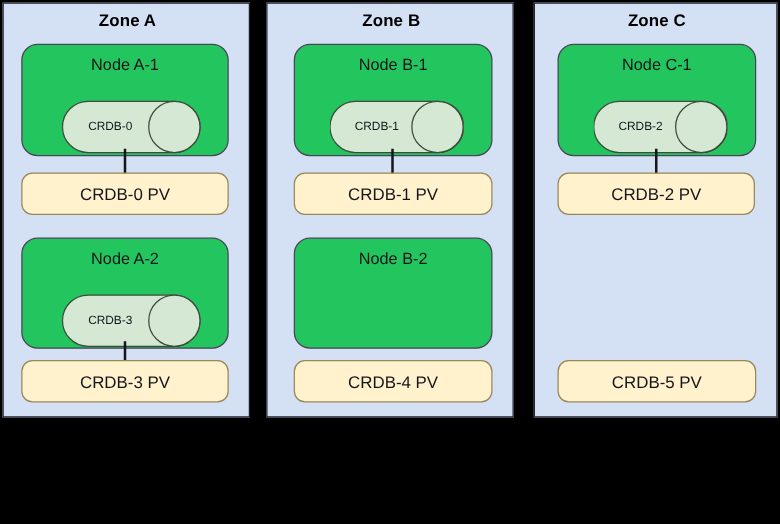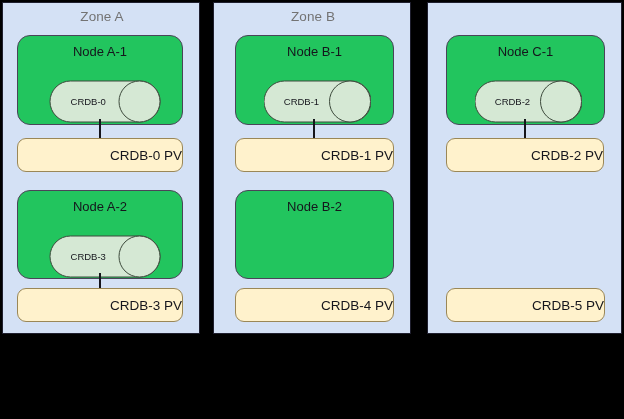--- a/index.html
+++ b/index.html
@@ -16,22 +16,23 @@
     position:absolute;
     background:#d4e1f5;
     border:1px solid #1f1f2e;
     box-sizing:border-box;
   }
   .zone-title{
     position:absolute;
     left:2px;right:0;top:6px;
     text-align:center;
     font-size:13.5px;
-    color:#737373;
+    color:#000000;
     letter-spacing:.1px;
+    font-weight:bold;
   }
 
   .node{
     position:absolute;
     background:#22c55e;
     border:1px solid #4a4458;
     border-radius:13px;
     box-sizing:border-box;
   }
   .node-title{
@@ -41,21 +42,21 @@
     font-size:13px;
     color:#15151c;
   }
 
   .pv{
     position:absolute;
     background:#fff2cc;
     border:1px solid #9a8757;
     border-radius:9px;
     box-sizing:border-box;
-    display:flex;align-items:center;justify-content:flex-end;
+    display:flex;align-items:center;justify-content:center;
   }
   .pv-label{font-size:13.5px;color:#15151c;}
 
   
   .cyl{position:absolute;}
   .cyl svg{display:block;}
   .cyl-label{
     position:absolute;
     left:0; top:0; width:100%; height:100%;
     display:flex;align-items:center;
@@ -135,20 +136,21 @@
     <div class="node" style="left:21px;top:187px;width:159px;height:89px;">
       <div class="node-title">Node B-2</div>
     </div>
 
     <div class="pv" style="left:21px;top:285px;width:159px;height:34px;">
       <span class="pv-label">CRDB-4 PV</span>
     </div>
   </div>
 
   <div class="zone" style="left:427px;top:2px;width:195px;height:332px;">
+    <div class="zone-title">Zone C</div>
 
     <div class="node" style="left:18px;top:32px;width:159px;height:90px;">
       <div class="node-title">Node C-1</div>
       <div class="cyl" style="left:28px;top:44px;width:107px;height:43px;">
         <svg width="107" height="43" viewBox="0 0 107 43">
           <path d="M20.5,1 H86.5 A20.5,20.5 0 0 1 86.5,42 H20.5 A20.5,20.5 0 0 1 20.5,1 Z" fill="#d5e8d4" stroke="#3d4a3c" stroke-width="1"></path>
           <ellipse cx="86" cy="21.5" rx="20.5" ry="20.5" fill="#d5e8d4" stroke="#3d4a3c" stroke-width="1"></ellipse>
         </svg>
         <div class="cyl-label">CRDB-2</div>
       </div>

